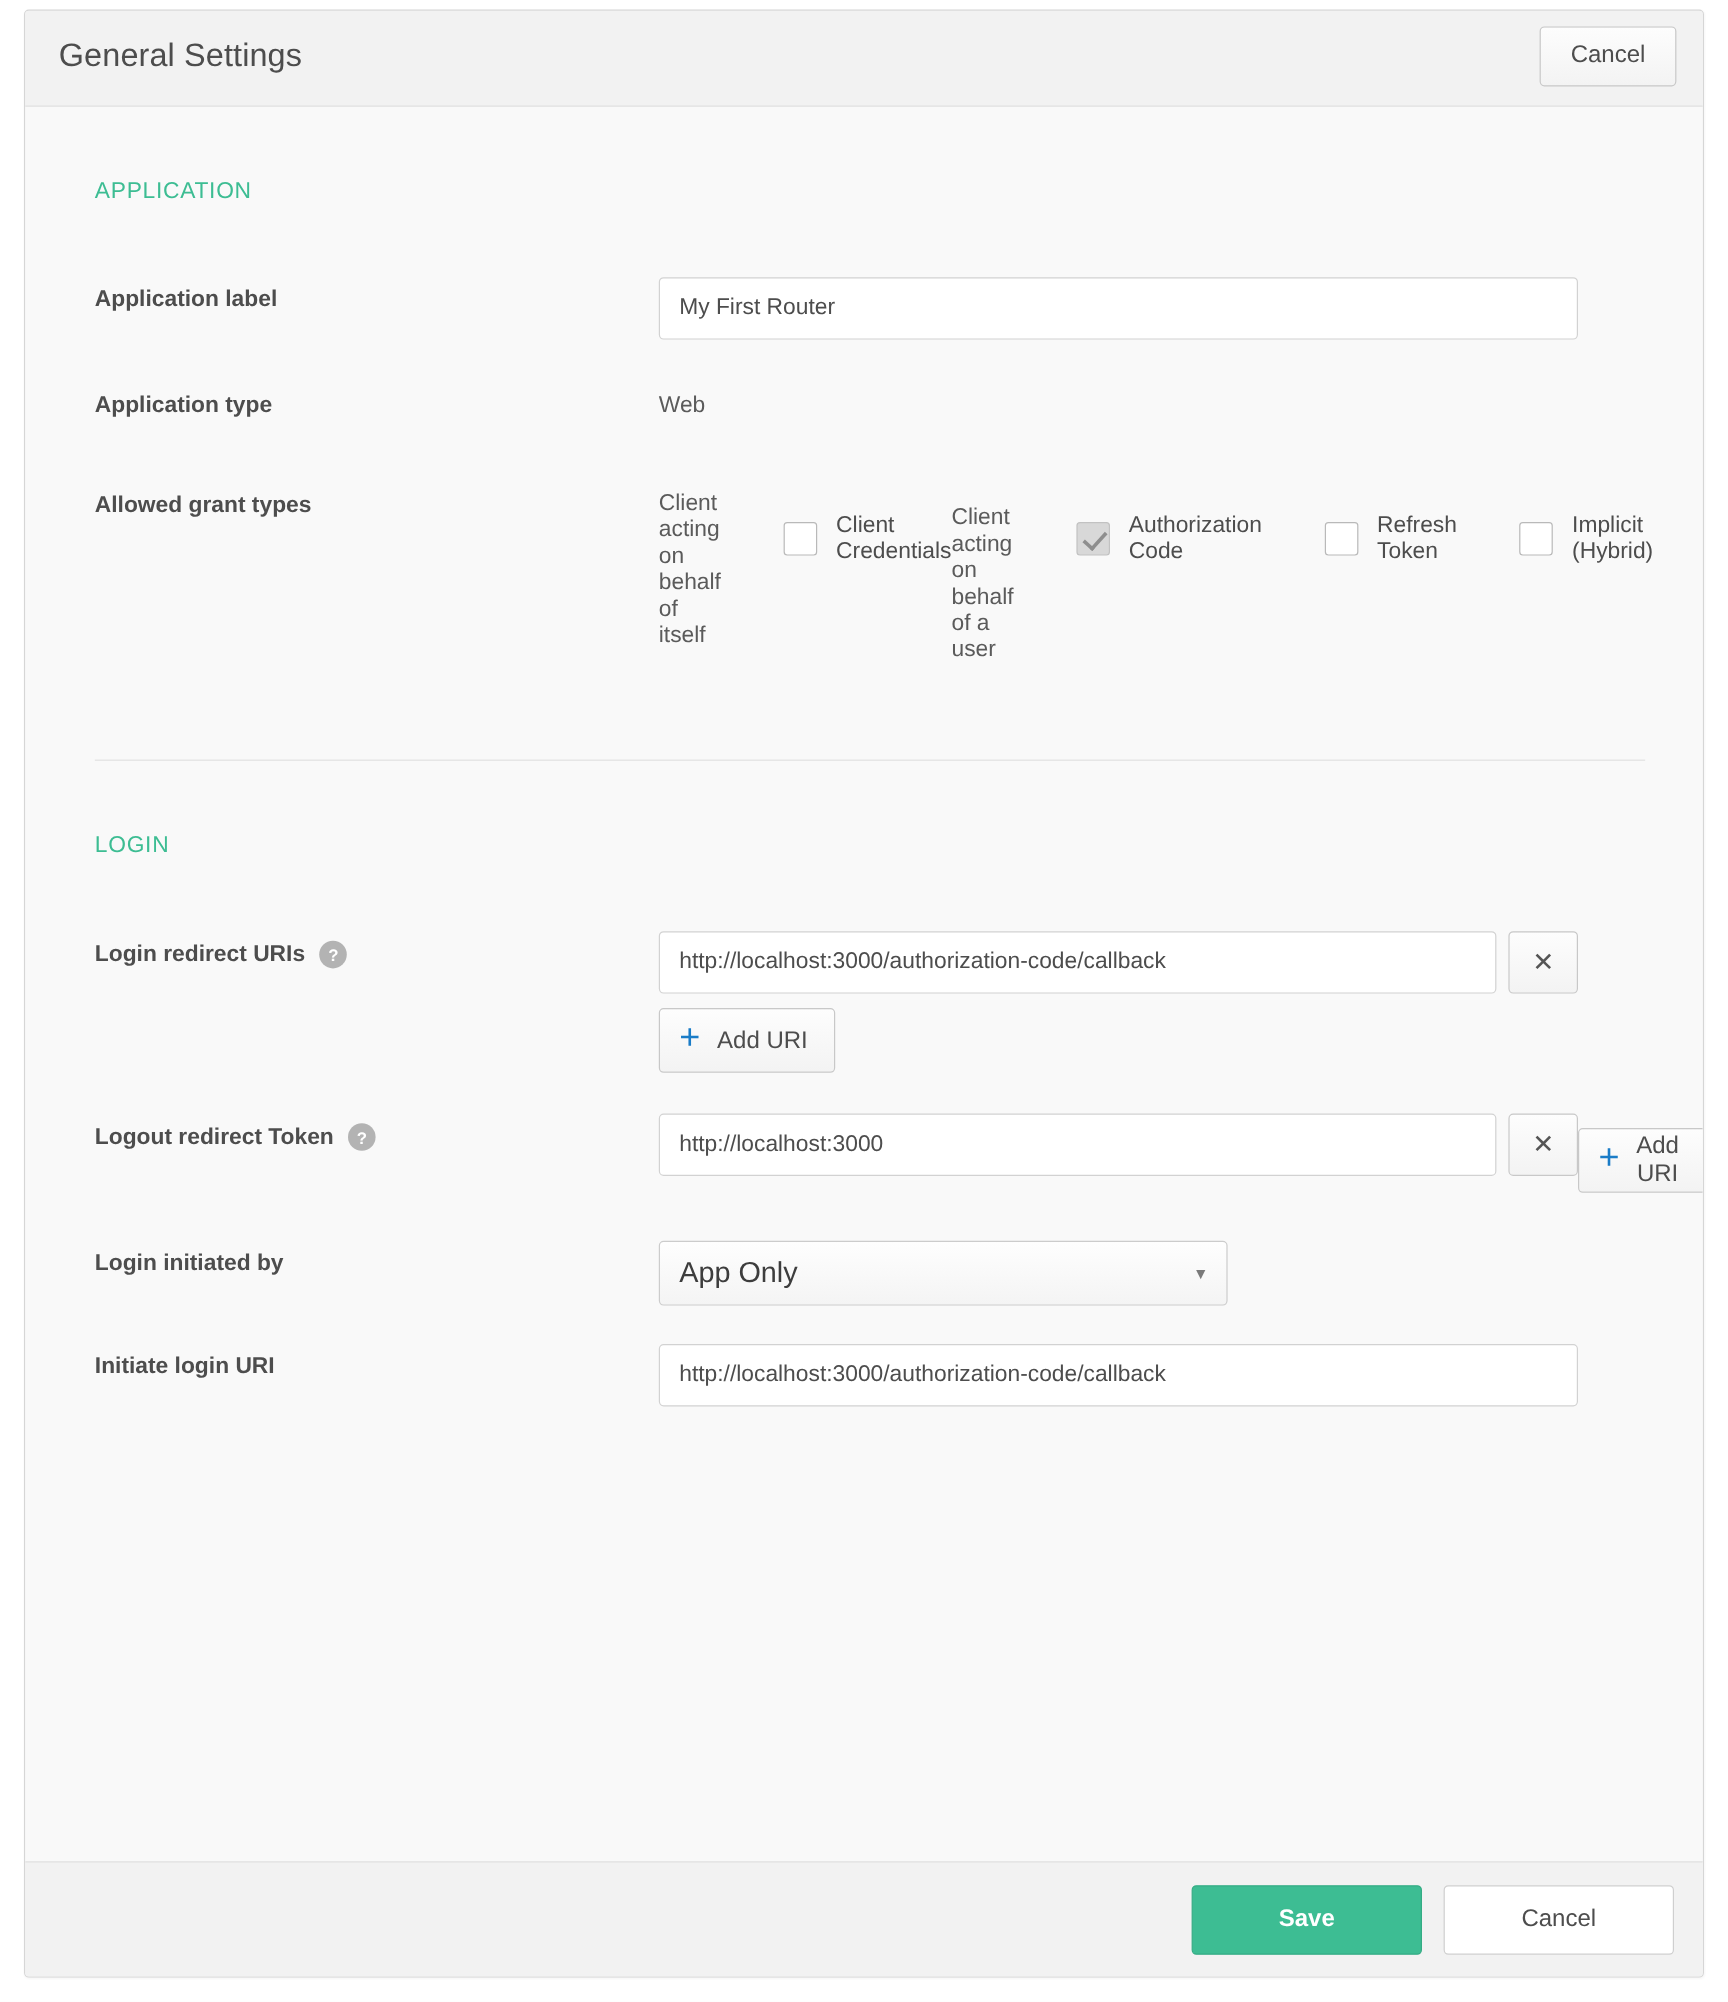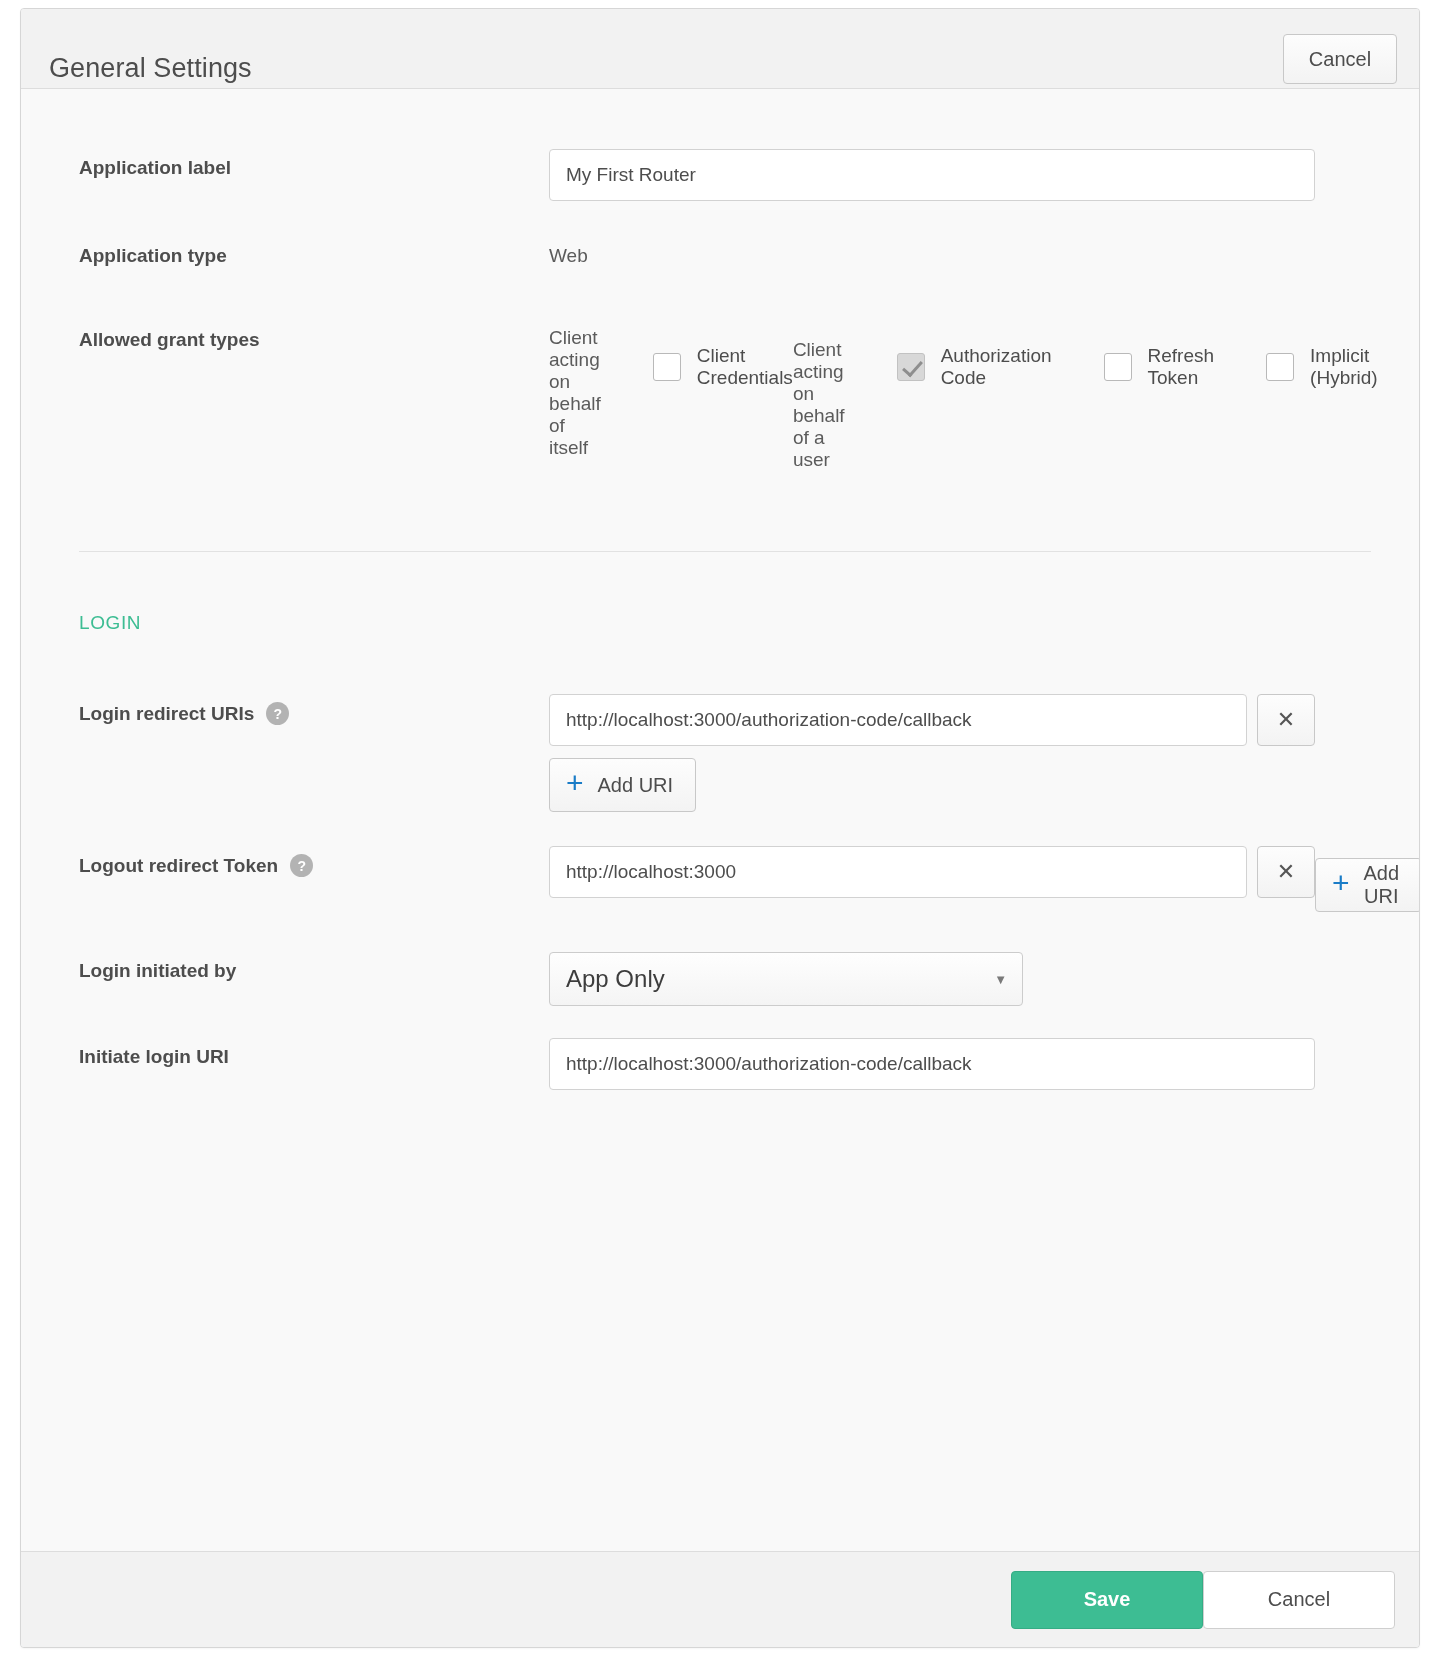--- a/index.html
+++ b/index.html
@@ -26,21 +26,21 @@
     box-shadow: 0 1px 2px rgba(0,0,0,0.04);
   }
 
   
   .card-header {
     height: 80px;
     flex: 0 0 80px;
     background: #f2f2f2;
     border-bottom: 1px solid #dddddd;
     display: flex;
-    align-items: flex-end;
+    align-items: center;
     justify-content: space-between;
     padding: 0 22px 4px 28px;
   }
   .card-title {
     font-size: 27px;
     color: #4d4d4d;
     font-weight: 400;
     letter-spacing: 0.1px;
   }
   .btn {
@@ -230,20 +230,21 @@
 
   
   .card-footer {
     flex: 0 0 96px;
     height: 96px;
     background: #f2f2f2;
     border-top: 1px solid #dddddd;
     display: flex;
     align-items: center;
     justify-content: flex-end;
+    gap: 18px;
     padding-right: 24px;
   }
   .btn-primary {
     background: #3dbd93;
     border: 1px solid #35ac85;
     color: #ffffff;
     font-size: 20px;
     font-weight: bold;
     width: 192px; height: 58px;
   }
@@ -265,20 +266,21 @@
   <div class="card">
 
     <div class="card-header">
       <div class="card-title">General Settings</div>
       <button class="btn btn-secondary header-cancel">Cancel</button>
     </div>
 
     <div class="card-body">
 
       <div class="section">
+        <div class="section-title">APPLICATION</div>
 
         <div class="spacer-60"></div>
 
         <div class="row">
           <div class="row-label">Application label</div>
           <div class="row-field">
             <input class="text-input input-wide" value="My First Router" style="">
           </div>
         </div>
 

